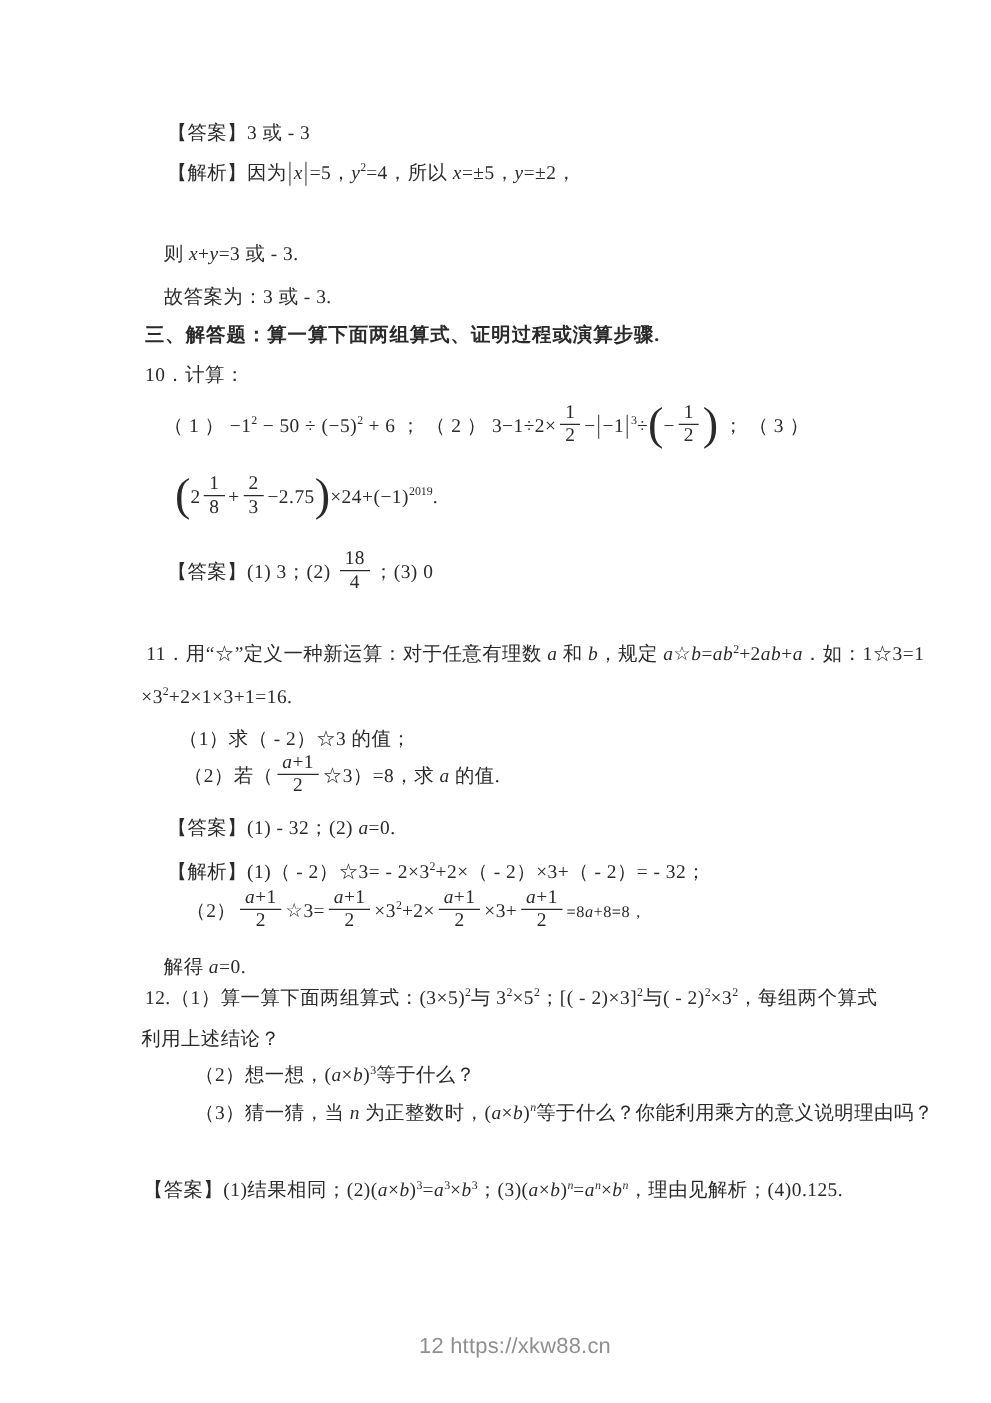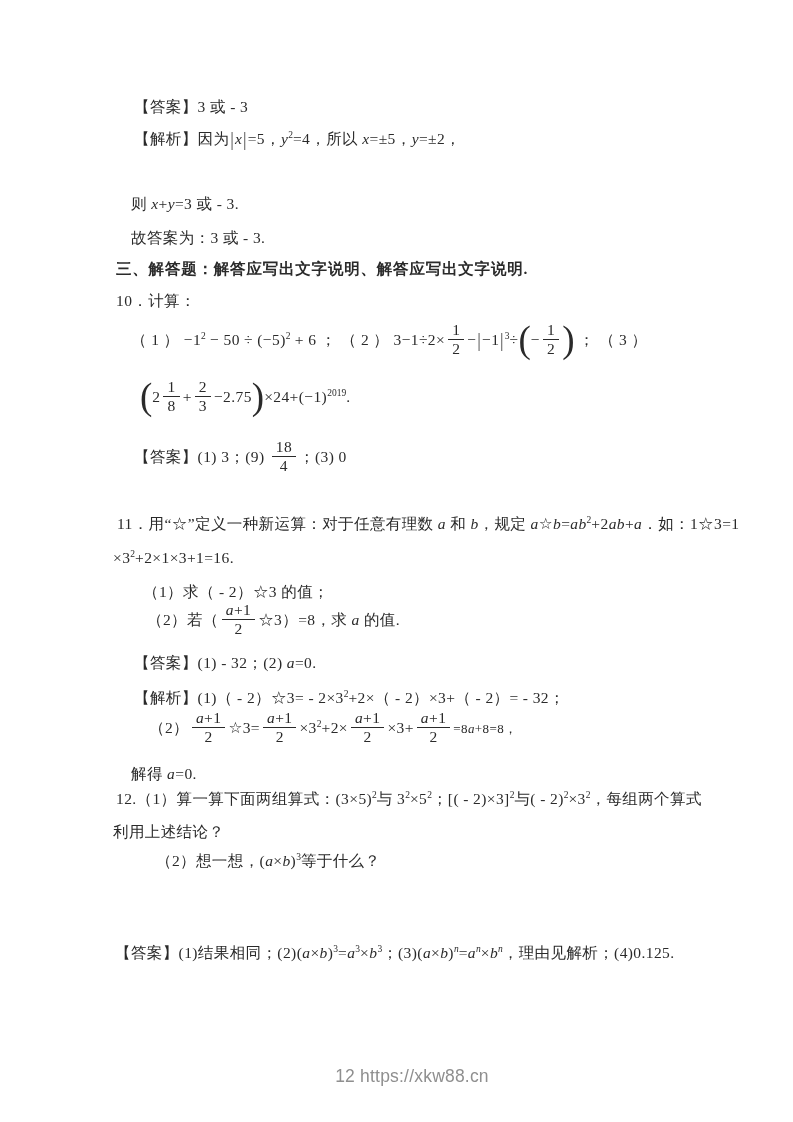--- a/index.html
+++ b/index.html
@@ -47,38 +47,38 @@
 </head>
 <body>
 
 <div class="page">
 
   <div class="ln" style="left:134px;top:97px"><span class="seg">【答案】3 或 - 3</span></div>
   <div class="ln" style="left:134px;top:129px"><span class="seg">【解析】因为</span><span class="seg bar">|</span><span class="seg it">x</span><span class="seg bar">|</span><span class="seg">=5，</span><span class="seg it">y</span><span class="seg sup">2</span><span class="seg">=4，所以 </span><span class="seg it">x</span><span class="seg">=±5，</span><span class="seg it">y</span><span class="seg">=±2，</span></div>
   <div class="ln" style="left:131px;top:194px"><span class="seg">则 </span><span class="seg it">x</span><span class="seg">+</span><span class="seg it">y</span><span class="seg">=3 或 - 3.</span></div>
   <div class="ln" style="left:131px;top:228px"><span class="seg">故答案为：3 或 - 3.</span></div>
 
-  <div class="ln bold" style="left:116px;top:259px"><span class="seg">三、解答题：解答应写出文字说明、解答应写出文字说明.</span></div>
+  <div class="ln bold" style="left:116px;top:259px"><span class="seg">三、解答题：算一算下面两组算式、证明过程或演算步骤.</span></div>
 
   <div class="ln" style="left:116px;top:291px"><span class="seg">10．计算：</span></div>
   <div class="ln" style="left:131px;top:324px"><span class="seg">（ 1 ）  −1</span><span class="seg sup">2</span><span class="seg"> − 50  ÷ (−5)</span><span class="seg sup">2</span><span class="seg"> + 6 ；  （ 2 ）  3−1÷2×</span><span class="frac">
         <span class="fn"><span class="seg">1</span></span>
         <span class="fd"><span class="seg">2</span></span>
       </span><span class="seg">−</span><span class="seg bar">|</span><span class="seg">−1</span><span class="seg bar">|</span><span class="seg sup">3</span><span class="seg">÷</span><span class="seg bigp">(</span><span class="seg">−</span><span class="frac">
         <span class="fn"><span class="seg">1</span></span>
         <span class="fd"><span class="seg">2</span></span>
       </span><span class="seg bigp">)</span><span class="seg"> ；  （ 3 ）</span></div>
   <div class="ln" style="left:140px;top:381px"><span class="seg bigp">(</span><span class="seg">2</span><span class="frac">
         <span class="fn"><span class="seg">1</span></span>
         <span class="fd"><span class="seg">8</span></span>
       </span><span class="seg">+</span><span class="frac">
         <span class="fn"><span class="seg">2</span></span>
         <span class="fd"><span class="seg">3</span></span>
       </span><span class="seg">−2.75</span><span class="seg bigp">)</span><span class="seg">×24+(−1)</span><span class="seg sup">2019</span><span class="seg">.</span></div>
-  <div class="ln" style="left:134px;top:441px"><span class="seg">【答案】(1) 3；(9) </span><span class="frac">
+  <div class="ln" style="left:134px;top:441px"><span class="seg">【答案】(1) 3；(2) </span><span class="frac">
         <span class="fn"><span class="seg">18</span></span>
         <span class="fd"><span class="seg">4</span></span>
       </span><span class="seg">；(3) 0</span></div>
 
   <div class="ln" style="left:117px;top:514px"><span class="seg">11．用“☆”定义一种新运算：对于任意有理数 </span><span class="seg it">a</span><span class="seg"> 和 </span><span class="seg it">b</span><span class="seg">，规定 </span><span class="seg it">a</span><span class="seg">☆</span><span class="seg it">b</span><span class="seg">=</span><span class="seg it">ab</span><span class="seg sup">2</span><span class="seg">+2</span><span class="seg it">ab</span><span class="seg">+</span><span class="seg it">a</span><span class="seg">．如：1☆3=1</span></div>
   <div class="ln" style="left:113px;top:548px"><span class="seg">×3</span><span class="seg sup">2</span><span class="seg">+2×1×3+1=16.</span></div>
   <div class="ln" style="left:143px;top:582px"><span class="seg">（1）求（ - 2）☆3 的值；</span></div>
   <div class="ln" style="left:147px;top:604px"><span class="seg">（2）若（</span><span class="frac">
         <span class="fn"><span class="seg it">a</span><span class="seg">+1</span></span>
         <span class="fd"><span class="seg">2</span></span>
@@ -96,17 +96,18 @@
         <span class="fd"><span class="seg">2</span></span>
       </span><span class="seg">×3+</span><span class="frac">
         <span class="fn"><span class="seg it">a</span><span class="seg">+1</span></span>
         <span class="fd"><span class="seg">2</span></span>
       </span><span class="seg sm">=8</span><span class="seg sm it">a</span><span class="seg sm">+8=8，</span></div>
   <div class="ln" style="left:131px;top:764px"><span class="seg">解得 </span><span class="seg it">a</span><span class="seg">=0.</span></div>
 
   <div class="ln" style="left:116px;top:789px"><span class="seg">12.（1）算一算下面两组算式：(3×5)</span><span class="seg sup">2</span><span class="seg">与 3</span><span class="seg sup">2</span><span class="seg">×5</span><span class="seg sup">2</span><span class="seg">；[( - 2)×3]</span><span class="seg sup">2</span><span class="seg">与( - 2)</span><span class="seg sup">2</span><span class="seg">×3</span><span class="seg sup">2</span><span class="seg">，每组两个算式</span></div>
   <div class="ln" style="left:113px;top:822px"><span class="seg">利用上述结论？</span></div>
   <div class="ln" style="left:156px;top:851px"><span class="seg">（2）想一想，(</span><span class="seg it">a</span><span class="seg">×</span><span class="seg it">b</span><span class="seg">)</span><span class="seg sup">3</span><span class="seg">等于什么？</span></div>
+  <div class="ln" style="left:156px;top:881px"><span class="seg">（3）猜一猜，当 </span><span class="seg it">n</span><span class="seg"> 为正整数时，(</span><span class="seg it">a</span><span class="seg">×</span><span class="seg it">b</span><span class="seg">)</span><span class="seg sup it">n</span><span class="seg">等于什么？你能利用乘方的意义说明理由吗？</span></div>
   <div class="ln" style="left:115px;top:943px"><span class="seg">【答案】(1)结果相同；(2)(</span><span class="seg it">a</span><span class="seg">×</span><span class="seg it">b</span><span class="seg">)</span><span class="seg sup">3</span><span class="seg">=</span><span class="seg it">a</span><span class="seg sup">3</span><span class="seg">×</span><span class="seg it">b</span><span class="seg sup">3</span><span class="seg">；(3)(</span><span class="seg it">a</span><span class="seg">×</span><span class="seg it">b</span><span class="seg">)</span><span class="seg sup it">n</span><span class="seg">=</span><span class="seg it">a</span><span class="seg sup it">n</span><span class="seg">×</span><span class="seg it">b</span><span class="seg sup it">n</span><span class="seg">，理由见解析；(4)0.125.</span></div>
 
   <div class="footer">12 https://xkw88.cn</div>
 
 </div>
 
 </body></html>

